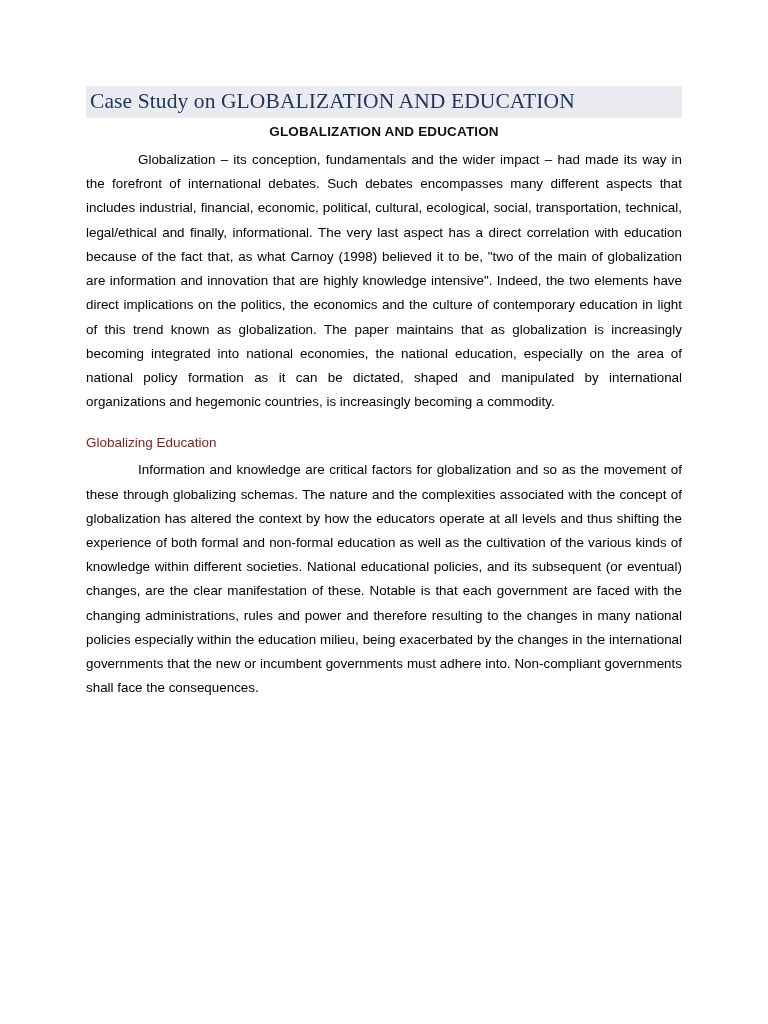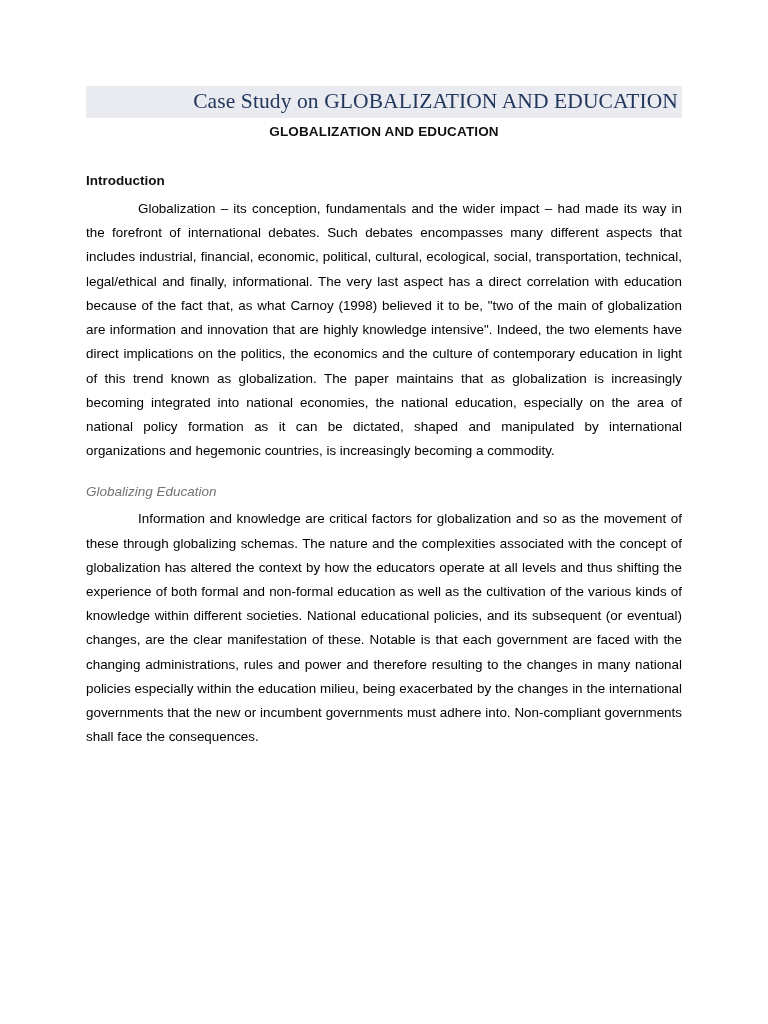--- a/index.html
+++ b/index.html
@@ -28,23 +28,22 @@
   .content {
     position: absolute;
     left: 86px;
     top: 86px;
     width: 596px;
   }
 
   
   .title-band {
     background: #e9ebf0;
-    padding: 3px 4px 5px 20px;
+    padding: 3px 4px 5px 4px;
     margin: 0 0 0 0;
-    text-align: right;
   }
   .title-band .title-text {
     font-family: "Liberation Serif", serif;
     font-size: 21.5px;
     line-height: 1.12;
     color: #22375d;
     letter-spacing: 0.1px;
     white-space: nowrap;
   }
 
@@ -65,24 +64,23 @@
     font-family: "Liberation Sans", sans-serif;
     font-weight: bold;
     font-size: 13.5px;
     color: #111111;
     margin: 34px 0 0 0;
   }
 
   
   .sub-heading {
     font-family: "Liberation Sans", sans-serif;
-    font-style: italic;
     font-weight: normal;
     font-size: 13.5px;
-    color: #737373;
+    color: #7f1d1d;
     margin: 0;
   }
 
   
   .body-par {
     font-family: "Liberation Sans", sans-serif;
     font-size: 13.4px;
     line-height: 24.2px;
     color: #000000;
     text-align: justify;
@@ -102,21 +100,20 @@
 
 <div class="page">
   <div class="content">
 
     <div class="title-band">
       <div class="title-text">Case Study on GLOBALIZATION AND EDUCATION</div>
     </div>
 
     <div class="doc-subtitle">GLOBALIZATION AND EDUCATION</div>
 
-    <div class="section-heading">Introduction</div>
 
     <div class="gap-after-intro-head"></div>
 
     <p class="body-par">Globalization – its conception, fundamentals and the wider impact – had made its way in the forefront of international debates. Such debates encompasses many different aspects that includes industrial, financial, economic, political, cultural, ecological, social, transportation, technical, legal/ethical and finally, informational. The very last aspect has a direct correlation with education because of the fact that, as what Carnoy (1998) believed it to be, "two of the main of globalization are information and innovation that are highly knowledge intensive". Indeed, the two elements have direct implications on the politics, the economics and the culture of contemporary education in light of this trend known as globalization. The paper maintains that as globalization is increasingly becoming integrated into national economies, the national education, especially on the area of national policy formation as it can be dictated, shaped and manipulated by international organizations and hegemonic countries, is increasingly becoming a commodity.</p>
 
     <div class="gap-before-subhead"></div>
 
     <div class="sub-heading">Globalizing Education</div>
 
     <div class="gap-after-subhead"></div>

